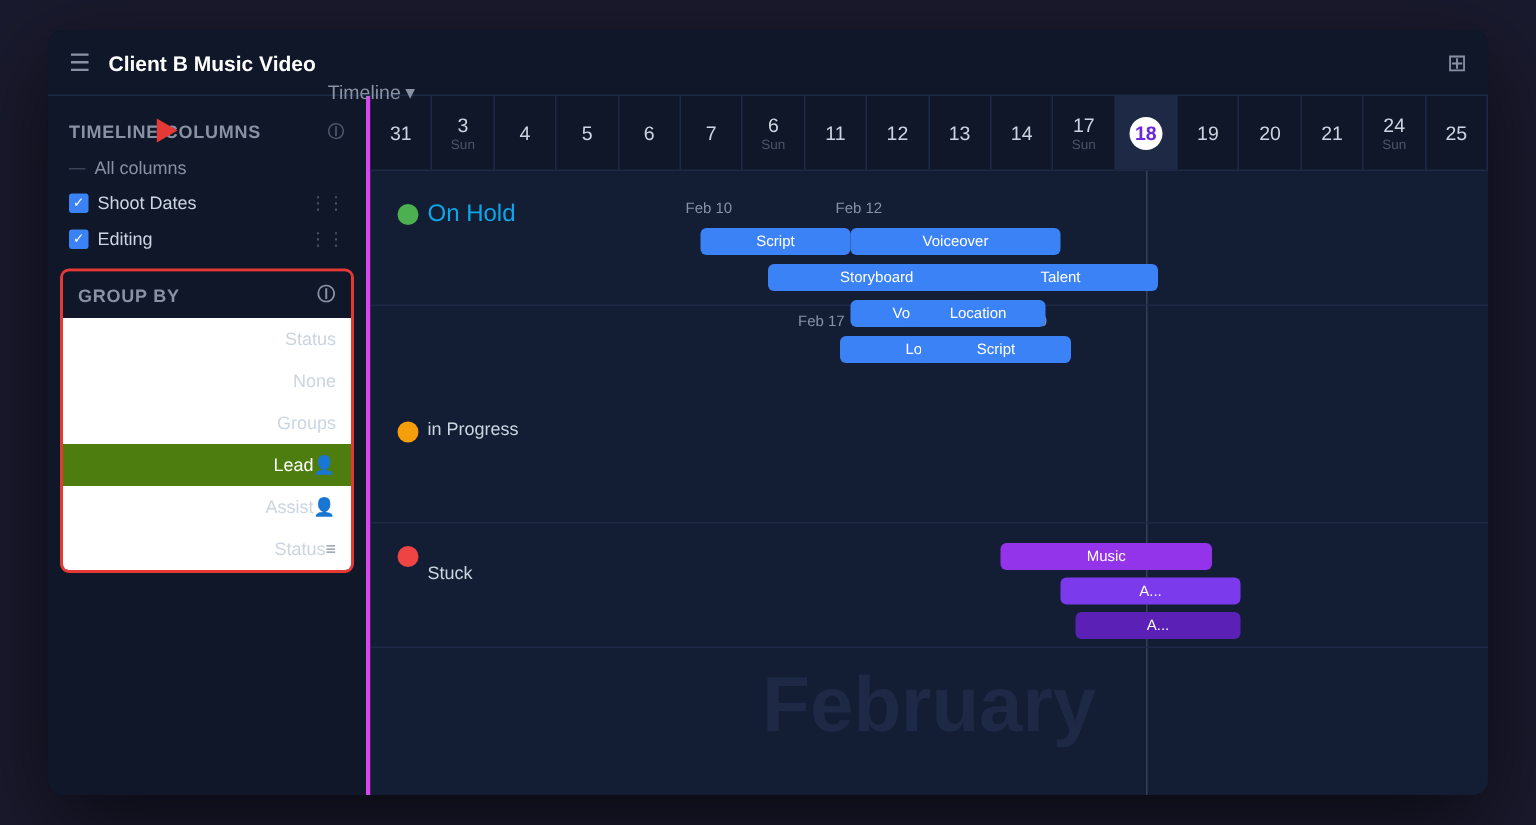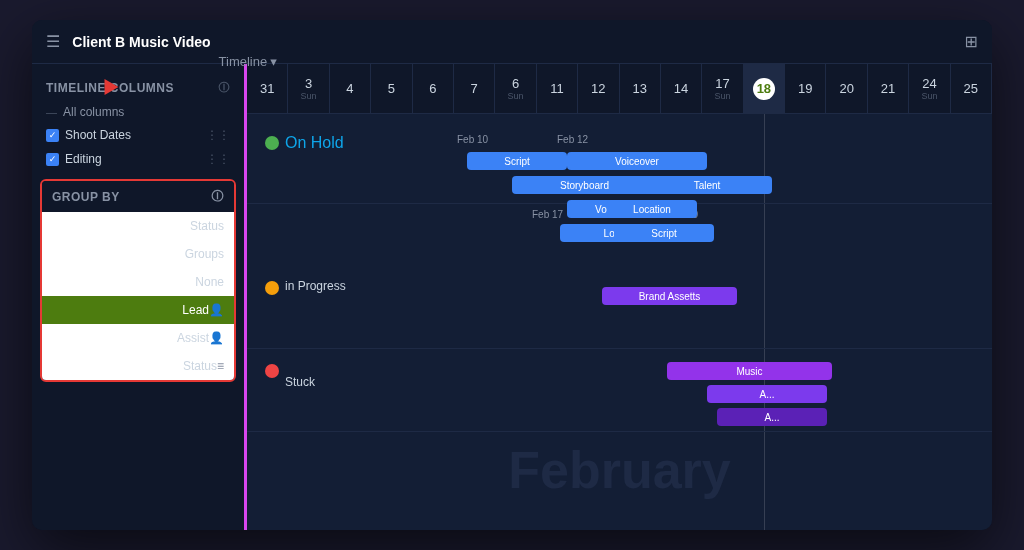--- a/index.html
+++ b/index.html
@@ -205,21 +205,21 @@
     .date-col.today {
       background: #1e2a45;
     }
     .date-num {
       font-size: 13px;
       font-weight: 500;
       color: #cbd5e0;
     }
     .date-num.today-circle {
       background: white;
-      color: #4d7c0f;
+      color: #6d28d9;
       border-radius: 50%;
       width: 22px;
       height: 22px;
       display: flex;
       align-items: center;
       justify-content: center;
       font-weight: 700;
     }
     .date-day {
       font-size: 9px;
@@ -298,24 +298,24 @@
 
       <div class="group-by-section">
         <div class="group-by-header">
           <span>Group By</span>
           <span class="info-icon">ⓘ</span>
         </div>
         <div class="group-by-item">
           <span>Status</span>
         </div>
         <div class="group-by-item">
+          <span>None</span>
+        </div>
+        <div class="group-by-item">
           <span>Groups</span>
-        </div>
-        <div class="group-by-item">
-          <span>None</span>
         </div>
         <div class="group-by-item selected">
           <span>Lead</span>
           <span class="item-icon">👤</span>
         </div>
         <div class="group-by-item">
           <span>Assist</span>
           <span class="item-icon">👤</span>
         </div>
         <div class="group-by-item">
@@ -417,25 +417,24 @@
             <div style="position: absolute; left: 265px; top: 52px; width: 145px; height: 18px; background: rgb(59, 130, 246); border-radius: 4px; display: flex; align-items: center; justify-content: center; font-size: 10px; color: white; font-weight: 500; overflow: hidden; white-space: nowrap;">Storyboard</div>
             <div style="position: absolute; left: 395px; top: 52px; width: 130px; height: 18px; background: rgb(59, 130, 246); border-radius: 4px; display: flex; align-items: center; justify-content: center; font-size: 10px; color: white; font-weight: 500; overflow: hidden; white-space: nowrap;">Talent</div>
             <div style="position: absolute; left: 320px; top: 76px; width: 100px; height: 18px; background: rgb(59, 130, 246); border-radius: 4px; display: flex; align-items: center; justify-content: center; font-size: 10px; color: white; font-weight: 500; overflow: hidden; white-space: nowrap;">Voiceover</div>
             <div style="position: absolute; left: 360px; top: 76px; width: 90px; height: 18px; background: rgb(59, 130, 246); border-radius: 4px; display: flex; align-items: center; justify-content: center; font-size: 10px; color: white; font-weight: 500; overflow: hidden; white-space: nowrap;">Location</div>
             <div style="position: absolute; left: 313px; top: 100px; width: 125px; height: 18px; background: rgb(59, 130, 246); border-radius: 4px; display: flex; align-items: center; justify-content: center; font-size: 10px; color: white; font-weight: 500; overflow: hidden; white-space: nowrap;">Location</div>
             <div style="position: absolute; left: 367px; top: 100px; width: 100px; height: 18px; background: rgb(59, 130, 246); border-radius: 4px; display: flex; align-items: center; justify-content: center; font-size: 10px; color: white; font-weight: 500; overflow: hidden; white-space: nowrap;">Script</div>
           </div>
           <div style="position: absolute; top: 155px; left: 0px; right: 0px; min-height: 80px; border-bottom: 1px solid rgb(30, 42, 69);">
             <div style="position: absolute; left: 18px; top: 12px; width: 14px; height: 14px; border-radius: 50%; background: rgb(245, 158, 11);"></div>
             <div style="position: absolute; left: 38px; top: 10px; color: rgb(203, 213, 224); font-size: 12px; white-space: nowrap;">in Progress</div>
-            <div style="position: absolute; left: 355px; top: 18px; width: 135px; height: 18px; background: rgb(124, 58, 237); border-radius: 4px; display: flex; align-items: center; justify-content: center; font-size: 10px; color: white; font-weight: 500; overflow: hidden; white-space: nowrap;">Brand Assetts</div>
           </div>
           <div style="position: absolute; top: 238px; left: 0px; right: 0px; min-height: 80px; border-bottom: 1px solid rgb(30, 42, 69);">
             <div style="position: absolute; left: 18px; top: 12px; width: 14px; height: 14px; border-radius: 50%; background: rgb(239, 68, 68);"></div>
             <div style="position: absolute; left: 38px; top: 23px; color: rgb(203, 213, 224); font-size: 12px; white-space: nowrap;">Stuck</div>
-            <div style="position: absolute; left: 420px; top: 10px; width: 165px; height: 18px; background: rgb(147, 51, 234); border-radius: 4px; display: flex; align-items: center; justify-content: center; font-size: 10px; color: white; font-weight: 500; overflow: hidden; white-space: nowrap;">Music</div>
+            <div style="position: absolute; left: 420px; top: 10px; width: 141px; height: 18px; background: rgb(147, 51, 234); border-radius: 4px; display: flex; align-items: center; justify-content: center; font-size: 10px; color: white; font-weight: 500; overflow: hidden; white-space: nowrap;">Music</div>
             <div style="position: absolute; left: 460px; top: 33px; width: 120px; height: 18px; background: rgb(124, 58, 237); border-radius: 4px; display: flex; align-items: center; justify-content: center; font-size: 10px; color: white; font-weight: 500; overflow: hidden; white-space: nowrap;">A...</div>
             <div style="position: absolute; left: 470px; top: 56px; width: 110px; height: 18px; background: rgb(91, 33, 182); border-radius: 4px; display: flex; align-items: center; justify-content: center; font-size: 10px; color: white; font-weight: 500; overflow: hidden; white-space: nowrap;">A...</div>
           </div>
         </div>
     </div>
   </div>
 </div>
 
 </body></html>

